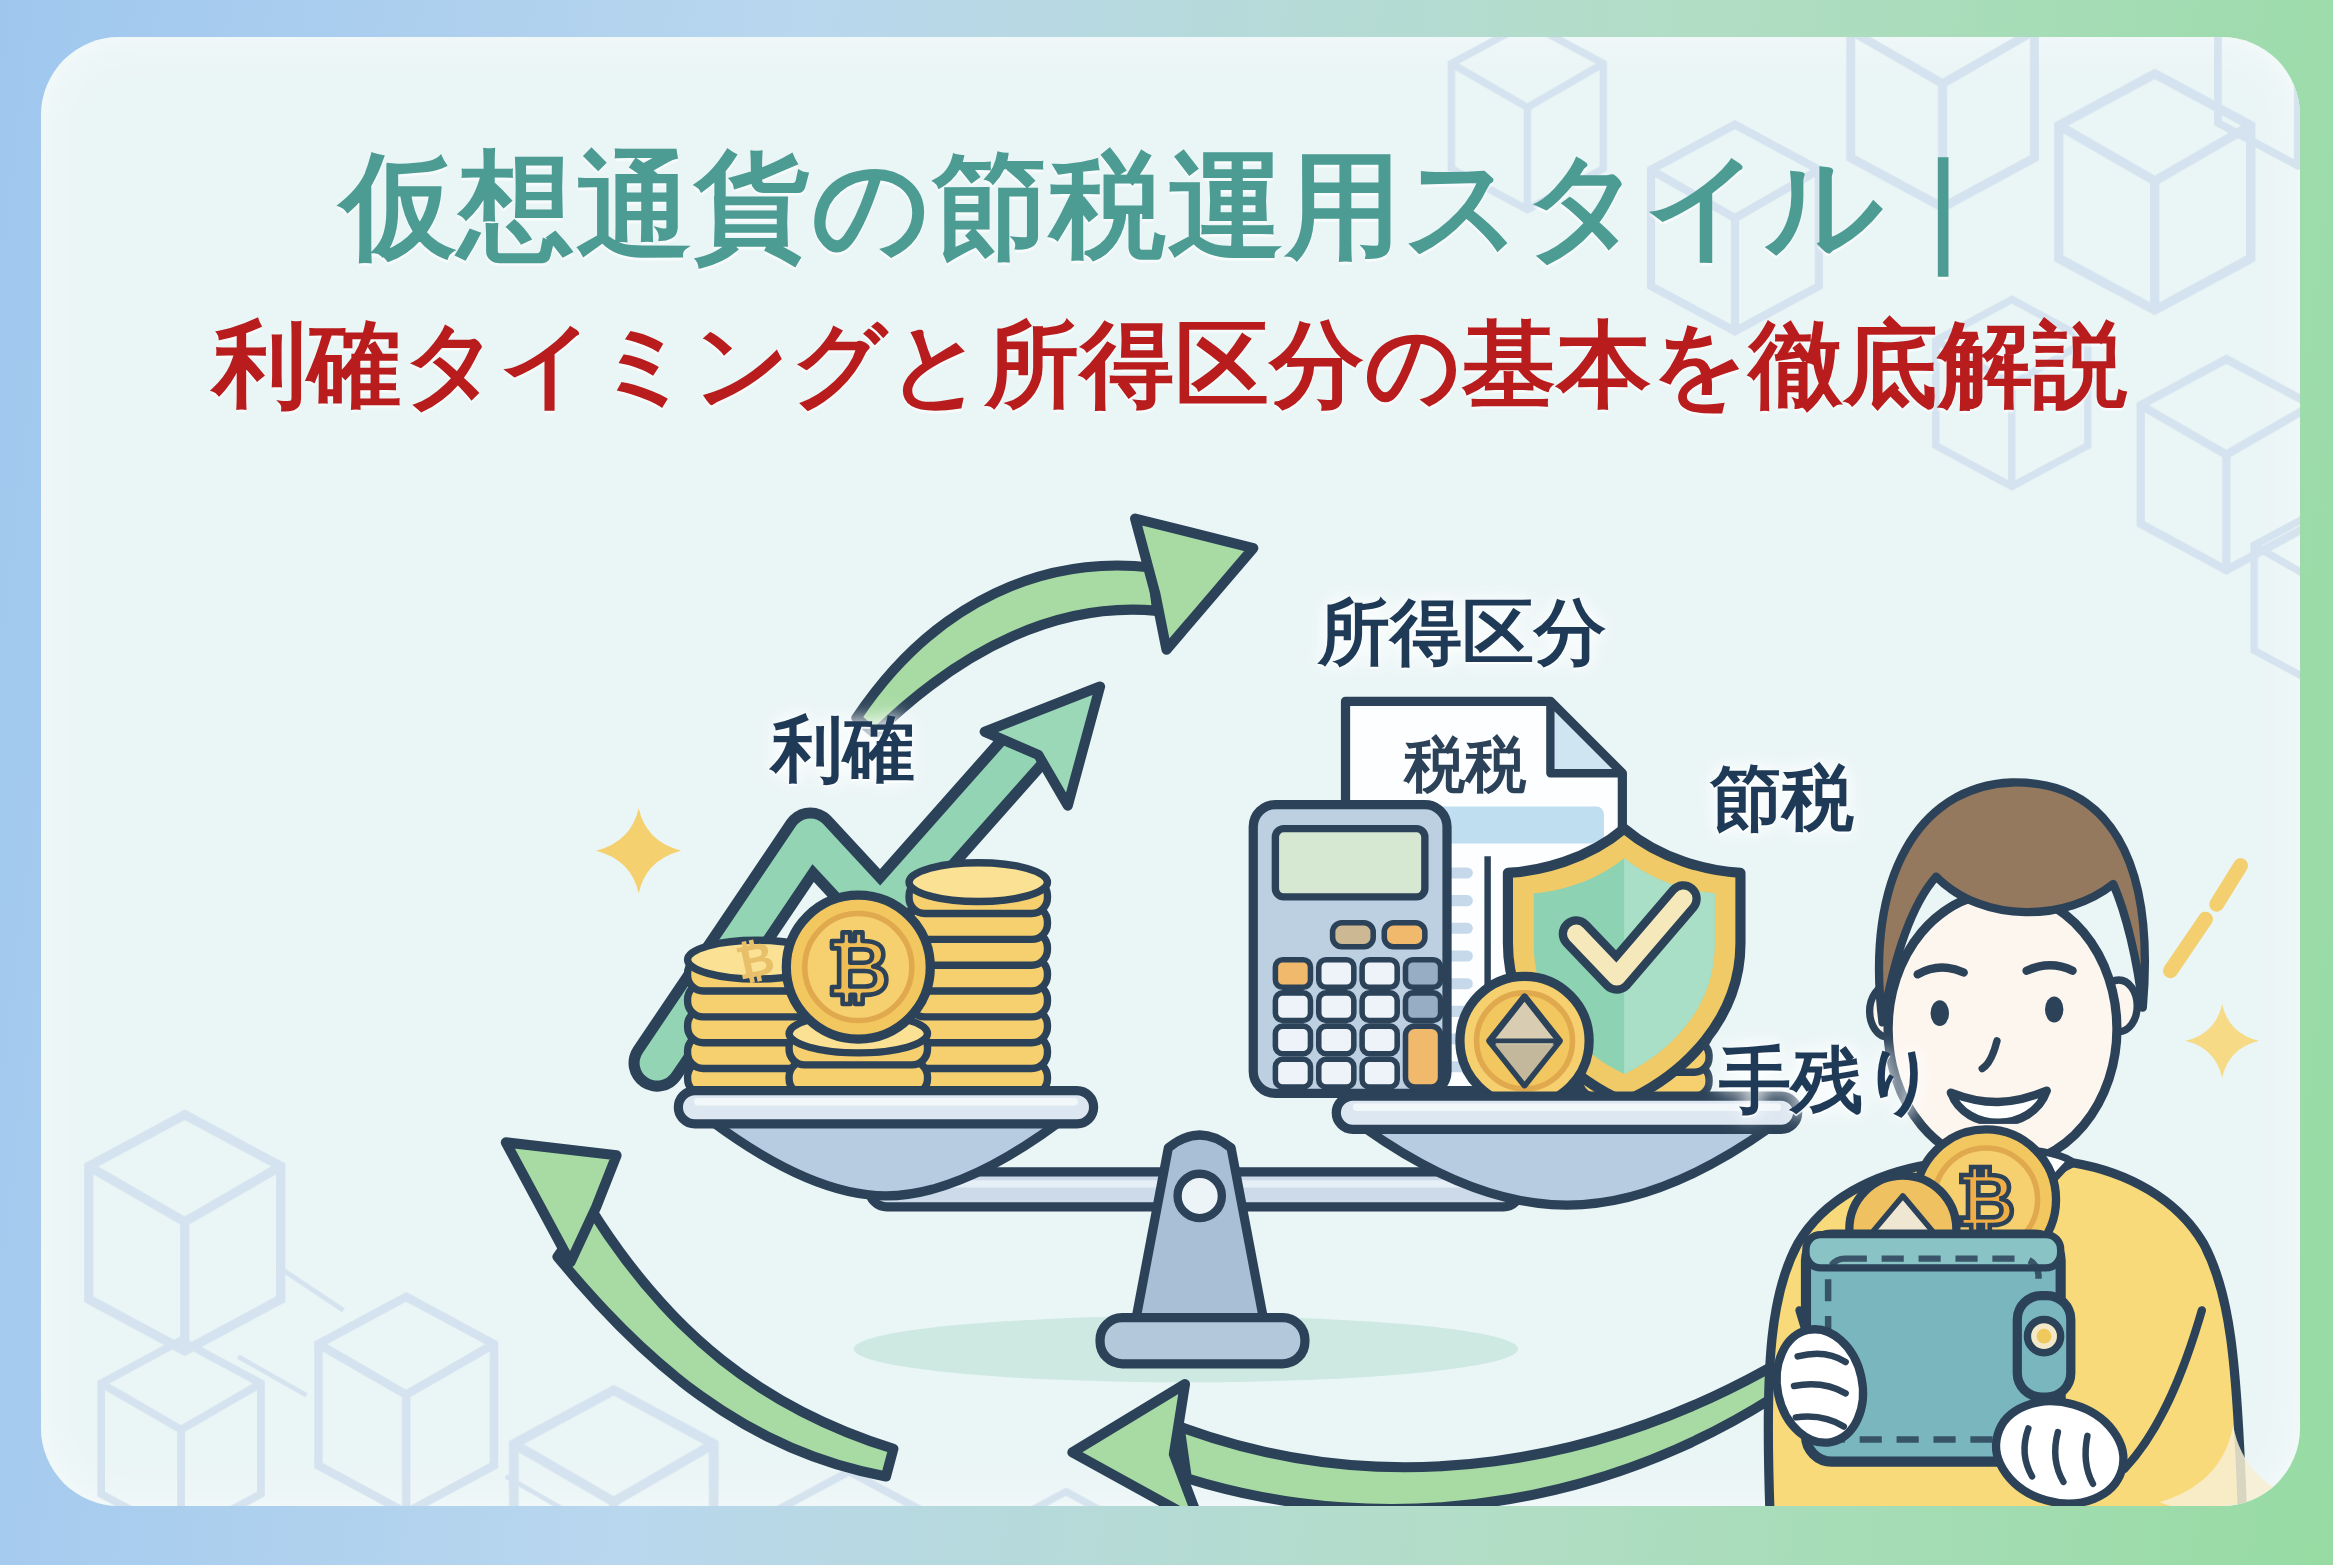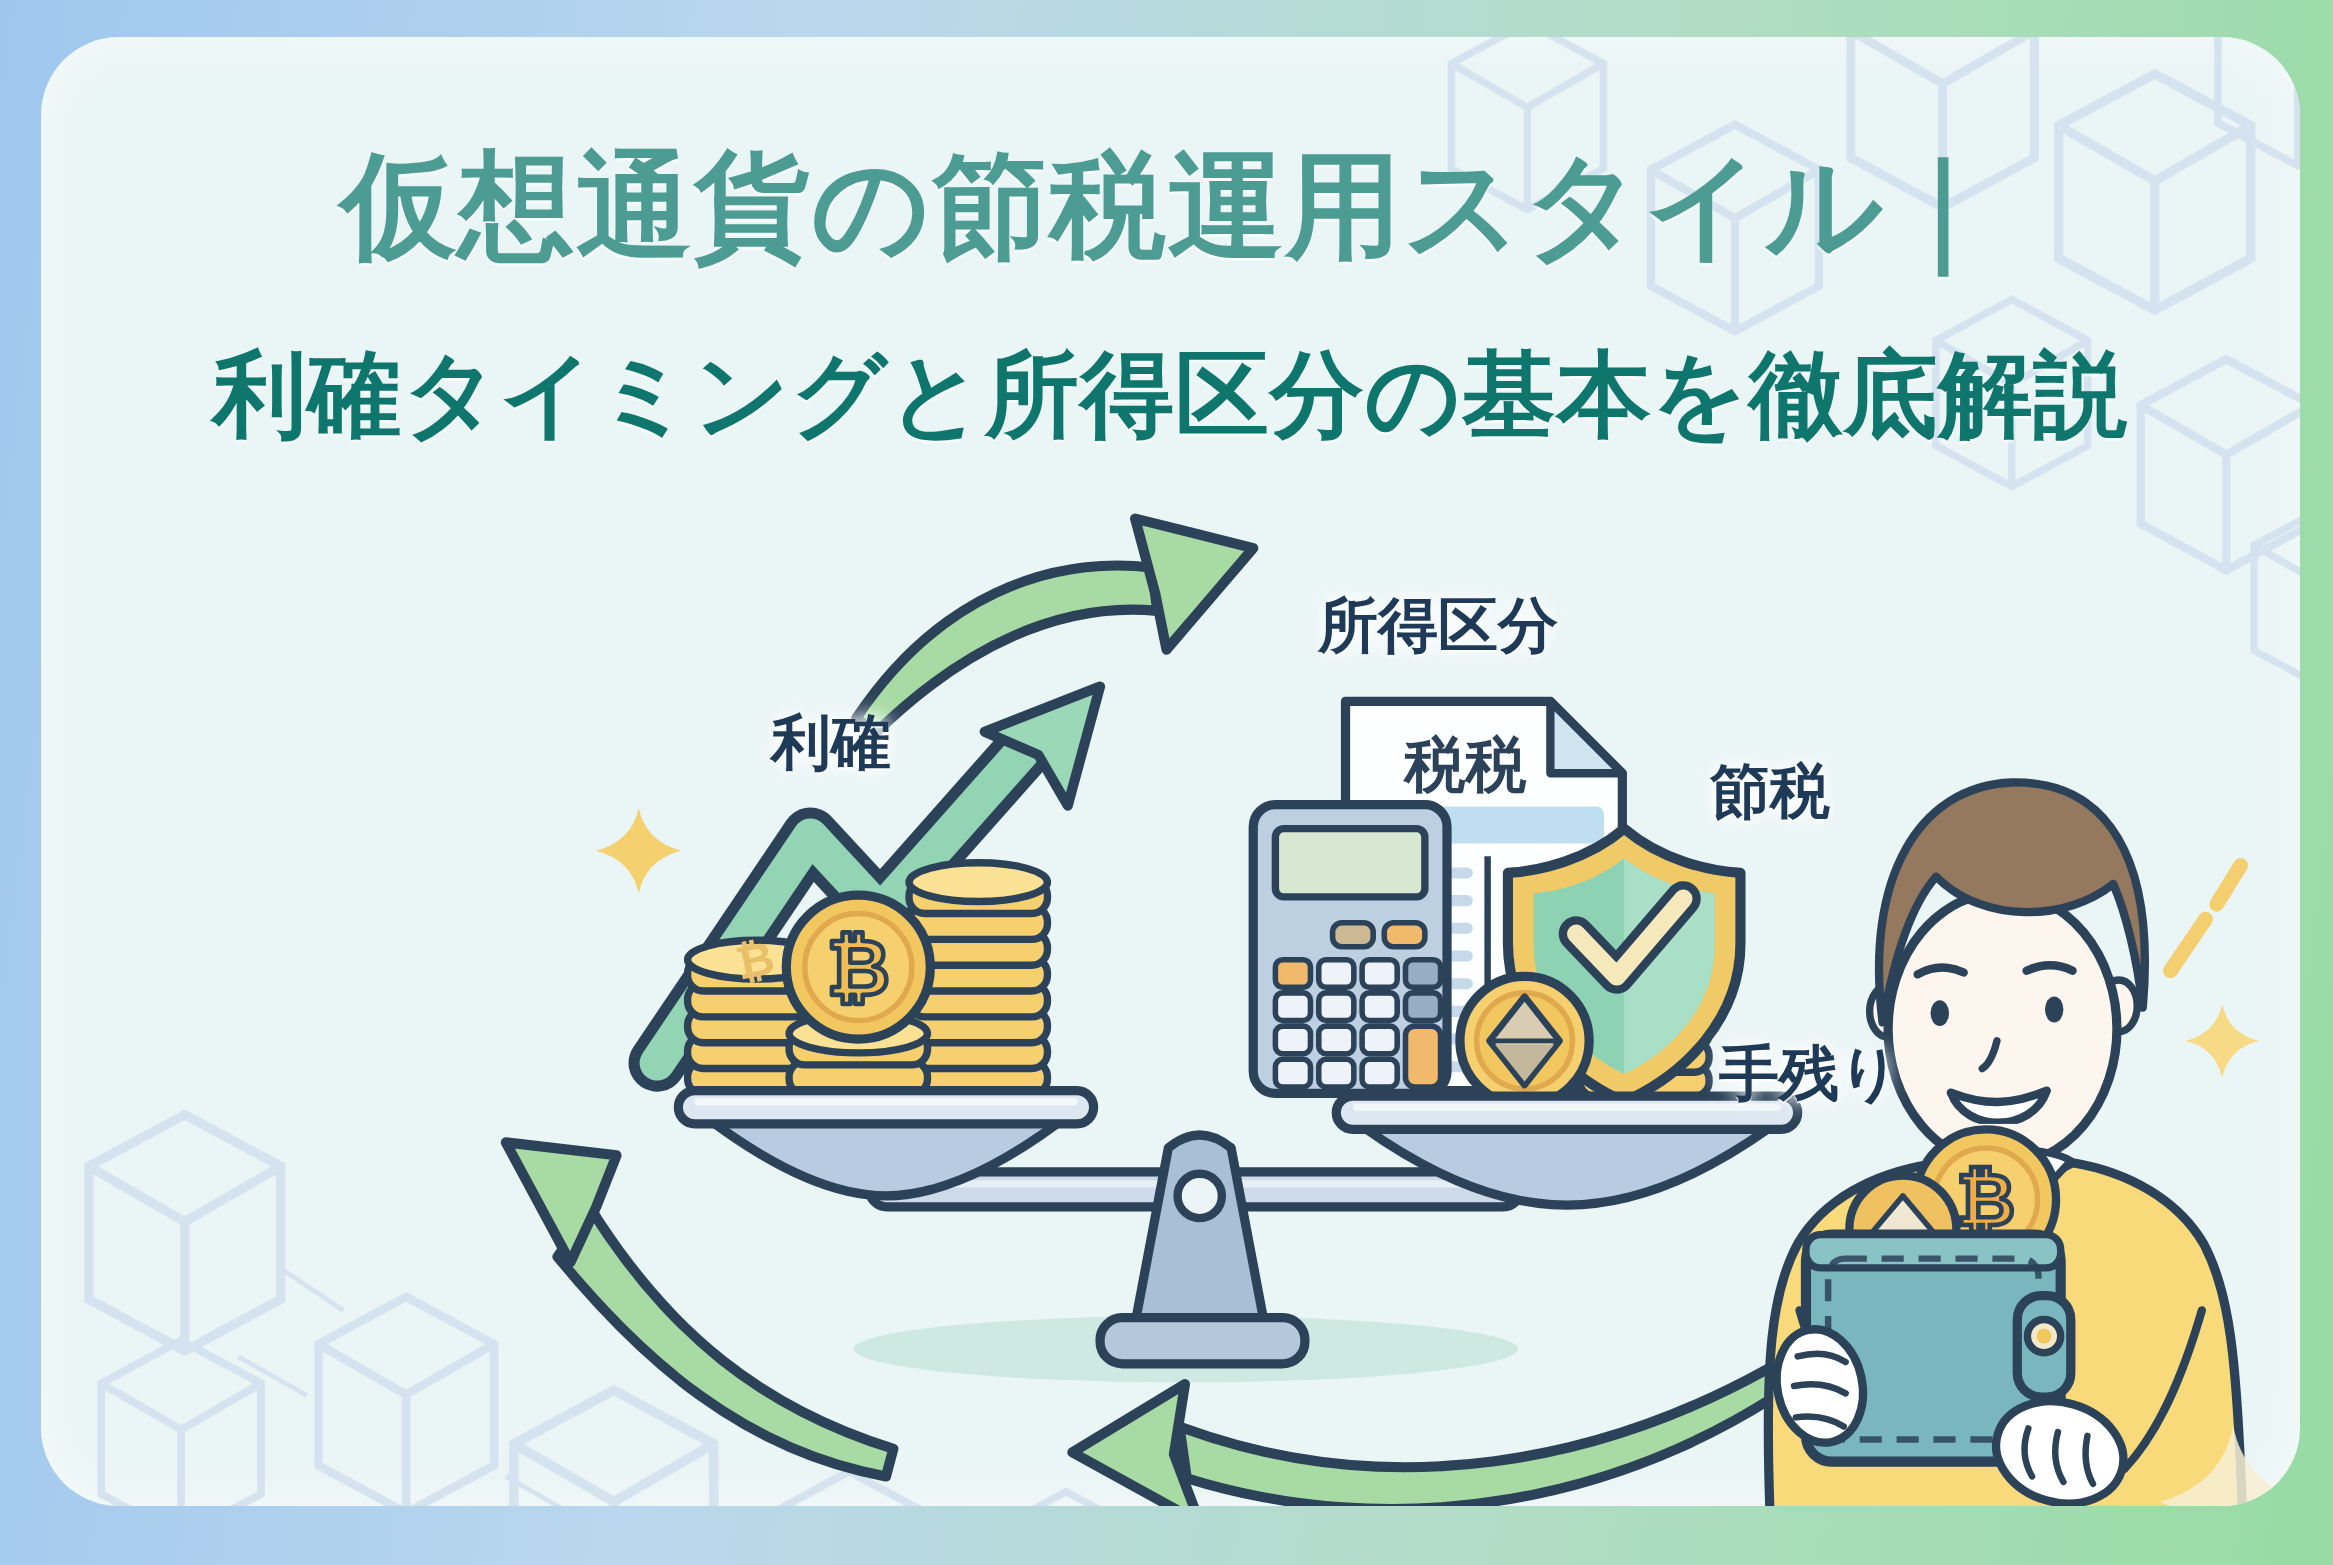--- a/index.html
+++ b/index.html
@@ -17,25 +17,25 @@
     overflow:hidden;
     box-shadow:inset 0 0 55px rgba(255,255,255,.55);
   }
   .absfill{position:absolute;left:-41px;top:-37px;width:2333px;height:1565px;}
   .title-line{
     position:absolute;width:100%;text-align:center;white-space:nowrap;
     font-weight:800;line-height:1;
   }
   #title1{top:111px;font-size:116px;color:#4d9c94;letter-spacing:1.8px;
     text-shadow:0 2.8px 1.8px rgba(255,255,255,.65);}
-  #title2{top:281px;font-size:94px;color:#0f766e;letter-spacing:0.9px;
-    text-shadow:0 2.8px 1.8px rgba(255,255,255,.6);margin-top:30px;}
+  #title2{top:281px;font-size:94px;color:#b91c1c;letter-spacing:0.9px;
+    text-shadow:0 2.8px 1.8px rgba(255,255,255,.6);}
   .diagram-label{
     position:absolute;white-space:nowrap;
-    font-weight:800;color:#1e3a57;font-size:60px;line-height:1;
+    font-weight:800;color:#1e3a57;font-size:72px;line-height:1;
     text-shadow:0 0 14.8px #ffffff,0 0 24px rgba(255,255,255,.95),0 1.8px 0 rgba(255,255,255,.85);
   }
   #label-rikaku{left:730px;top:676px;}
   #label-shotoku{left:1277px;top:559px;}
   #label-setsuzei{left:1669px;top:725px;}
   #label-tenokori{left:1678px;top:1007px;}
   svg{display:block;}
 </style>
 </head>
 <body>

